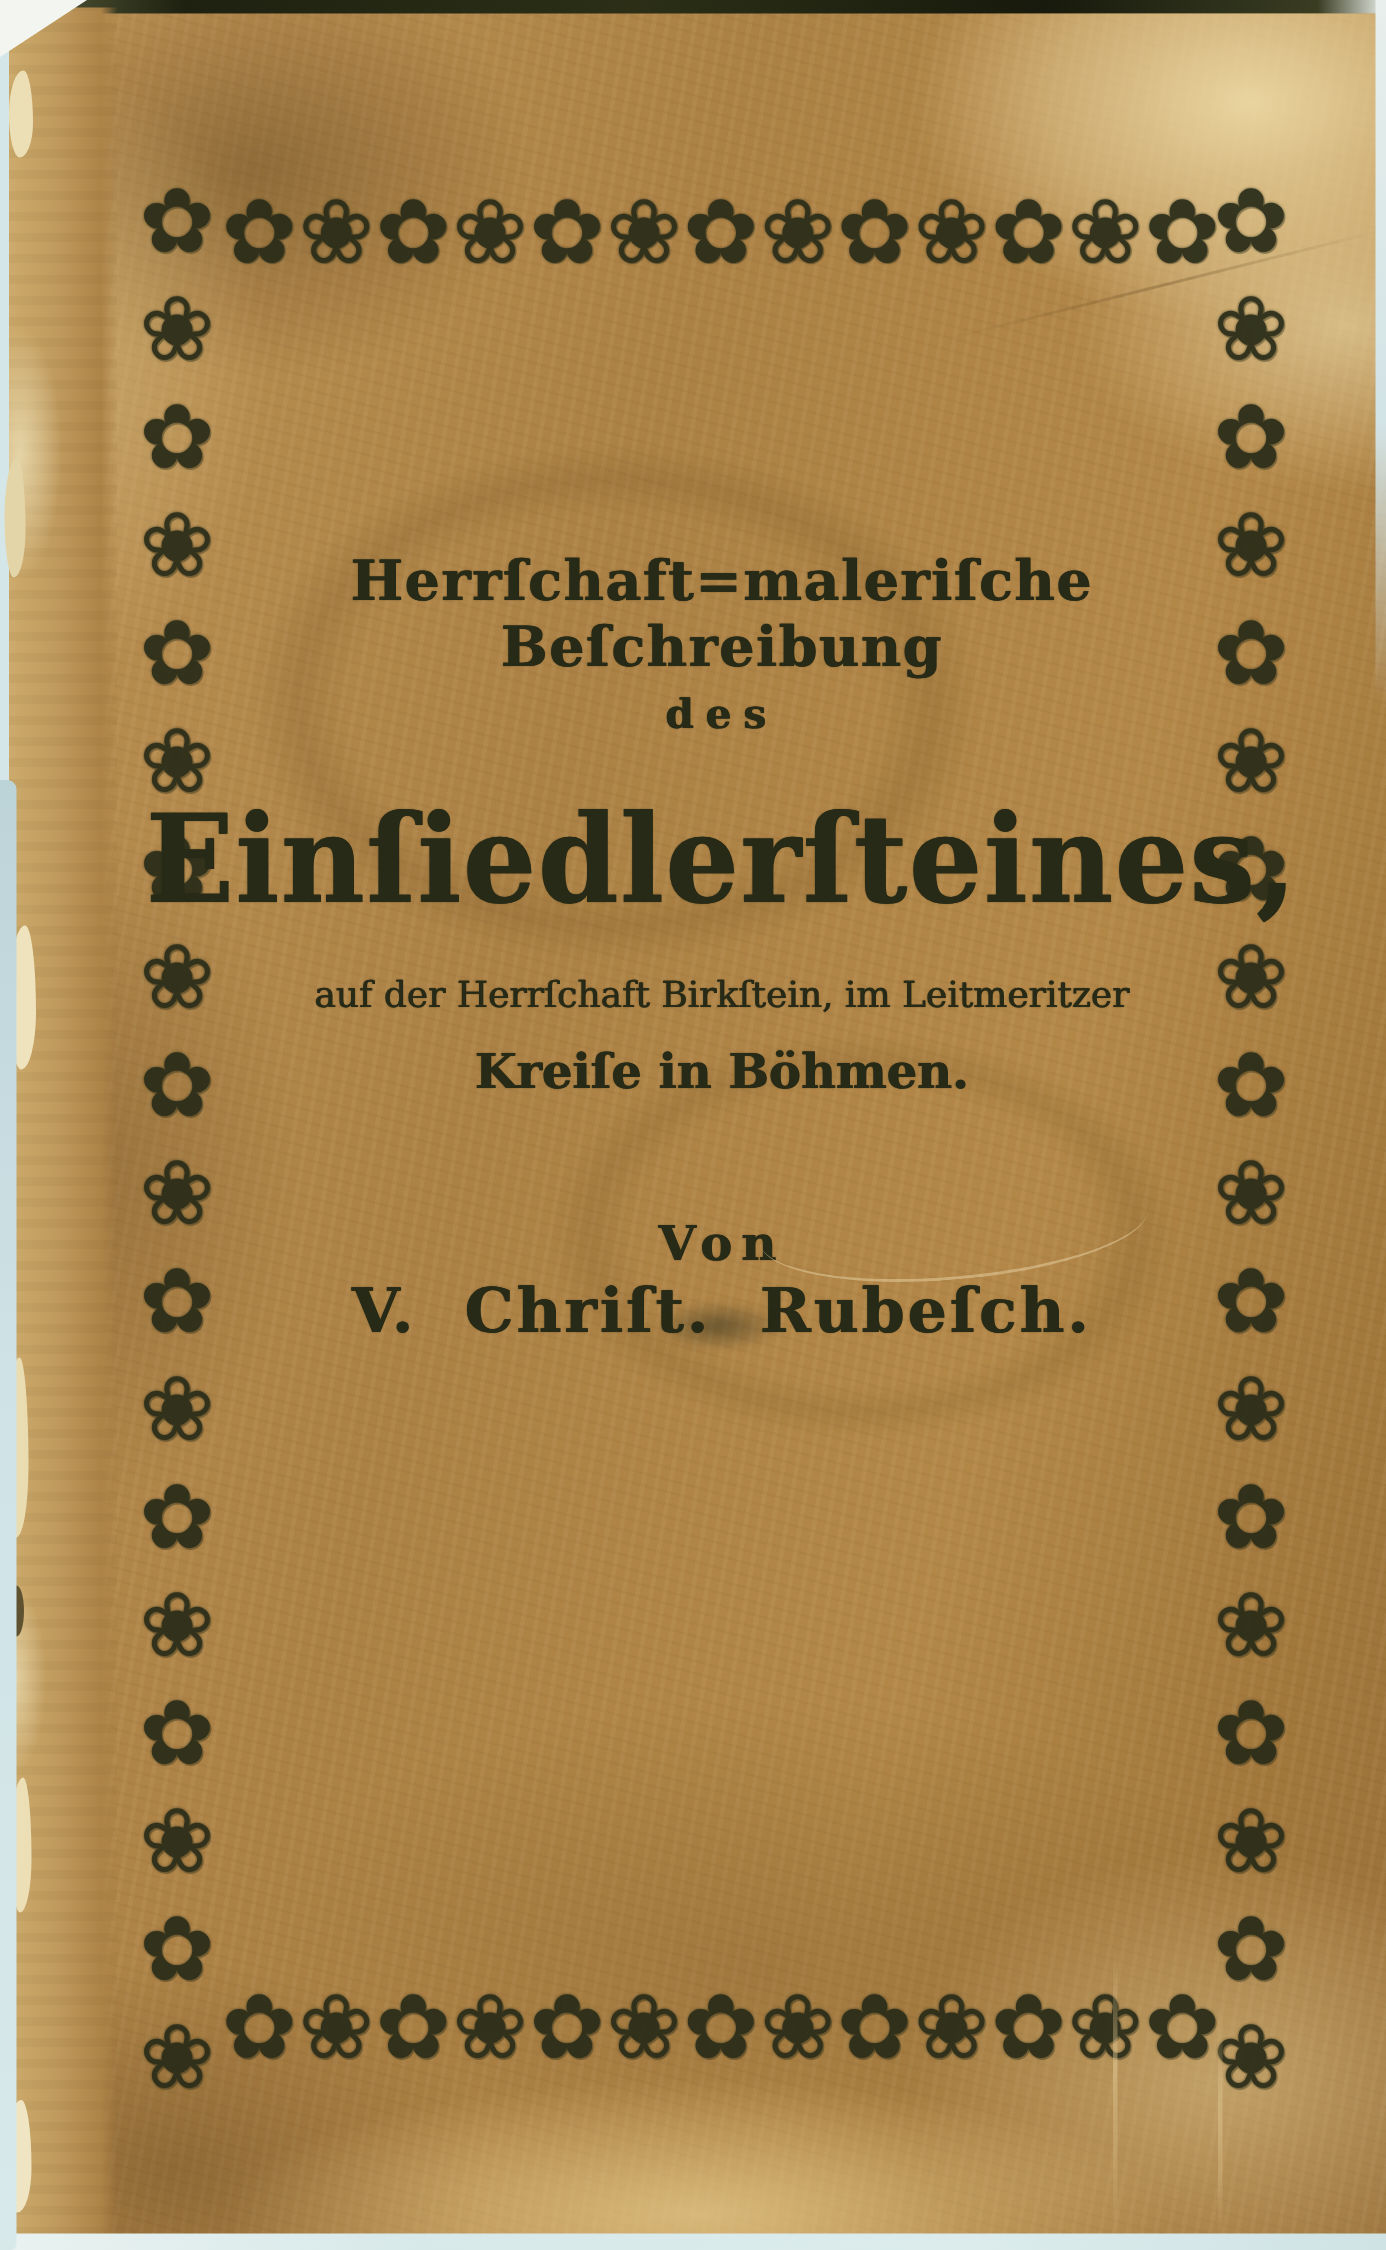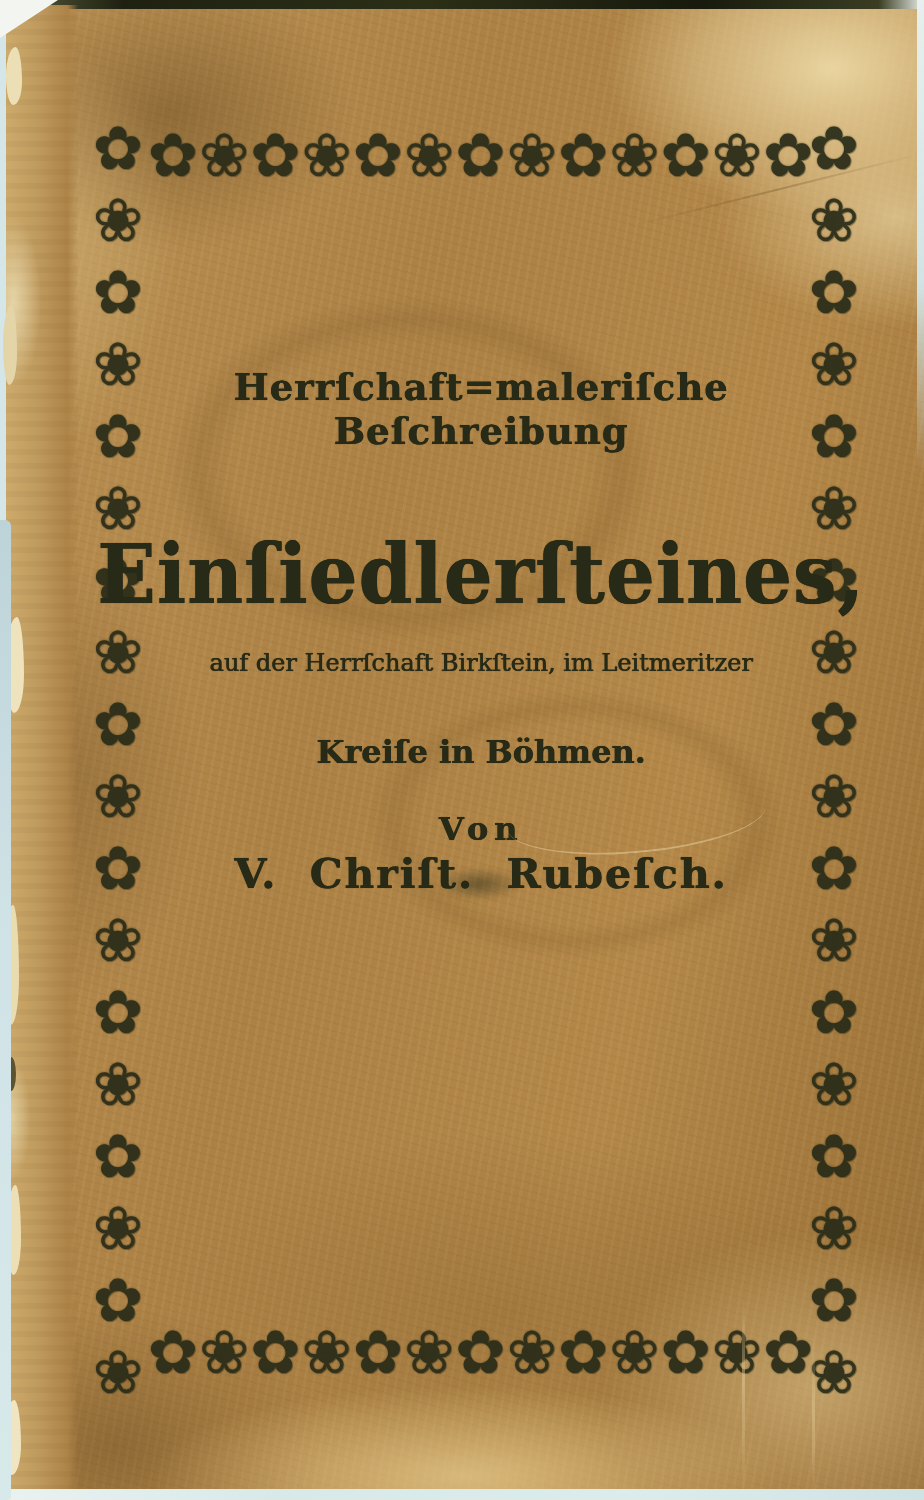--- a/index.html
+++ b/index.html
@@ -64,21 +64,21 @@
     writing-mode:vertical-rl;text-orientation:upright;letter-spacing:2px;line-height:84px;text-align:center;}
   .band-left{left:70px;}
   .band-right{left:786px;}
   
   .txt{position:absolute;left:80px;width:790px;text-align:center;color:#272a16;
     text-shadow:0.6px 0 0 #272a16, 0 0 1px rgba(39,42,22,.6);}
   .series{top:356px;font-size:37px;font-weight:bold;letter-spacing:1px;}
   .article{top:452px;font-size:27px;font-weight:bold;letter-spacing:8px;}
   .title{top:520px;font-size:77px;font-weight:bold;letter-spacing:1px;transform:scaleY(1.06);}
   .sub1{top:640px;font-size:24px;font-weight:normal;}
-  .sub2{top:724px;font-size:32px;font-weight:bold;}
+  .sub2{top:686px;font-size:32px;font-weight:bold;}
   .byline{top:801px;font-size:32px;font-weight:bold;letter-spacing:6px;}
   .author{top:841px;font-size:41px;font-weight:bold;letter-spacing:2px;word-spacing:16px;}
   
   .smudge{position:absolute;left:430px;top:858px;width:86px;height:34px;border-radius:50%;
     background:radial-gradient(ellipse at center, rgba(36,40,22,.5), rgba(36,40,22,0) 70%);filter:blur(2px);}
   .crease-1{position:absolute;left:500px;top:772px;width:260px;height:70px;border:none;
     border-bottom:2px solid rgba(232,212,166,.5);border-radius:50%;transform:rotate(-5deg);}
   .crease-2{position:absolute;left:736px;top:1290px;width:3px;height:195px;
     background:linear-gradient(180deg,rgba(228,203,150,0),rgba(228,203,150,.5) 40%,rgba(228,203,150,0));}
   .crease-3{position:absolute;left:806px;top:1330px;width:3px;height:155px;
@@ -94,20 +94,21 @@
   <div class="top-edge"></div>
 
   <div class="cover">
 
     <div class="band band-h band-top"><span>✿❀✿❀✿❀✿❀✿❀✿❀✿</span></div>
     <div class="band band-v band-left"><span>✿❀✿❀✿❀✿❀✿❀✿❀✿❀✿❀✿❀✿</span></div>
     <div class="band band-v band-right"><span>✿❀✿❀✿❀✿❀✿❀✿❀✿❀✿❀✿❀✿</span></div>
     <div class="band band-h band-bottom"><span>✿❀✿❀✿❀✿❀✿❀✿❀✿</span></div>
 
     <div class="txt series">Herrſchaft=maleriſche Beſchreibung</div>
+    <div class="txt article">des</div>
     <div class="txt title">Einſiedlerſteines,</div>
     <div class="txt sub1">auf der Herrſchaft Birkſtein, im Leitmeritzer</div>
     <div class="txt sub2">Kreiſe in Böhmen.</div>
     <div class="txt byline">Von</div>
     <div class="txt author">V. Chriſt. Rubeſch.</div>
 
     <div class="smudge"></div>
     <div class="crease-1"></div>
     <div class="crease-2"></div>
     <div class="crease-3"></div>

